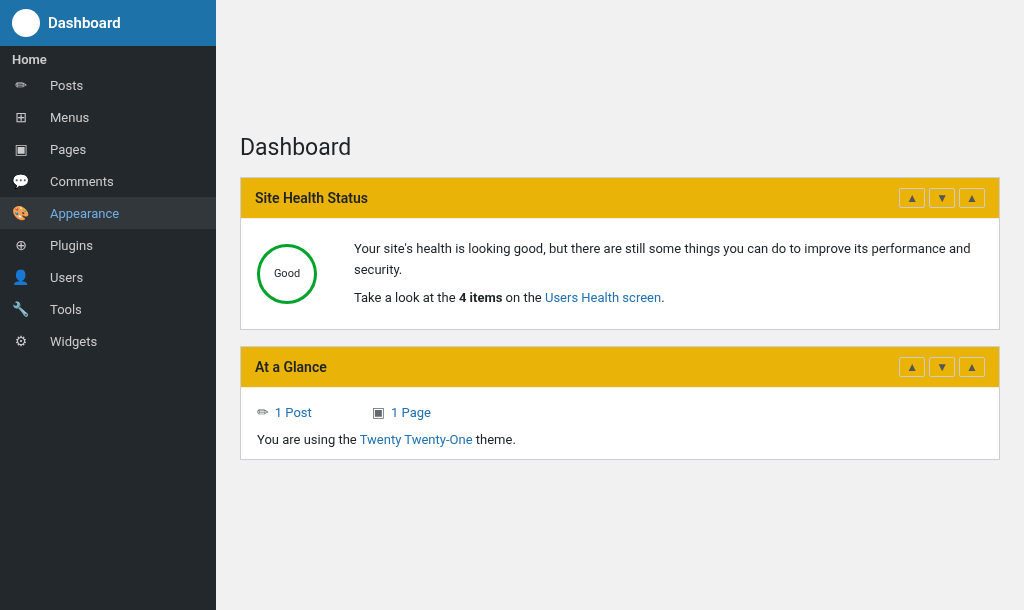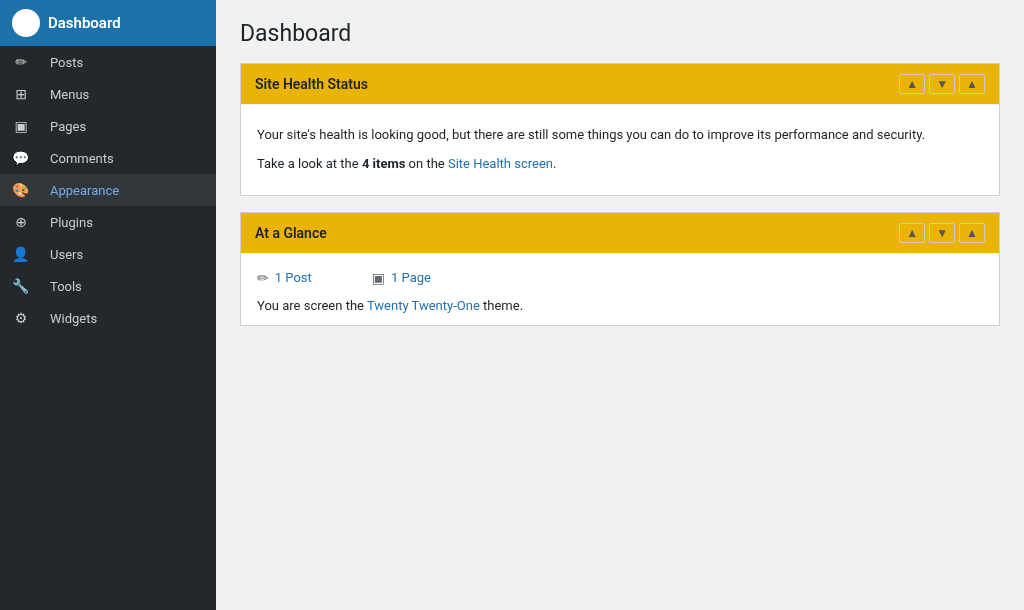--- a/index.html
+++ b/index.html
@@ -168,49 +168,52 @@
       border: 3px solid #00a32a;
       display: flex;
       flex-direction: column;
       align-items: center;
       justify-content: center;
       font-size: 11px;
       color: #1d2327;
       flex-shrink: 0;
     }
 
-    .health-text { flex: 1; font-size: 13px; color: #1d2327; line-height: 1.6; }
+    .health-text { flex: 1; font-size: 13px; color: #1d2327; line-height: 1.6; margin-left: 13px; }
     .health-text strong { font-weight: 700; }
     .health-text a { color: #2271b1; text-decoration: none; }
 
     
     .glance-body { padding: 12px 16px; }
     .glance-row { display: flex; align-items: center; gap: 60px; padding: 4px 0; }
     .glance-item { display: flex; align-items: center; gap: 6px; color: #2271b1; font-size: 13px; cursor: pointer; }
     .glance-icon { font-size: 14px; color: #646970; }
 
     .glance-theme-row { padding: 8px 0 0 0; font-size: 13px; color: #1d2327; }
     .glance-theme-row a { color: #2271b1; text-decoration: none; }
 
     
-    #wrapper { position: relative; display: flex; width: 100%; }
+    #wrapper { position: relative; display: flex; width: 100%; align-items: center; }
   </style>
 </head>
 <body>
 
 <div id="wrapper">
 
   <div id="sidebar">
     <div id="sidebar-header">
       <div class="wp-icon">
         <span>W</span>
       </div>
       <span>Dashboard</span>
     </div>
 
+    <div class="home-item">
+      <span>Home</span>
+    </div>
 
     <div class="sidebar-item">
       <span class="item-icon">✏</span>
       <span class="item-label">Posts</span>
     </div>
 
     <div class="sidebar-item">
       <span class="item-icon">⊞</span>
       <span class="item-label">Menus</span>
     </div>
@@ -258,26 +261,29 @@
     <div class="widget">
       <div class="widget-header">
         <span class="widget-title">Site Health Status</span>
         <div class="widget-controls">
           <button class="widget-btn">▲</button>
           <button class="widget-btn">▼</button>
           <button class="widget-btn">▲</button>
         </div>
       </div>
       <div class="health-body">
+        <div class="health-circle">
+          <span>Good</span>
+        </div>
         <div class="health-text">
           <p>
             <span>Your site's health is looking good, but there are still some things you can do to improve its performance and security.</span>
           </p>
           <p style="margin-top:8px;">
-            <span>Take a look at the </span><strong>4 items</strong><span> on the </span><a href="#">Site Health screen</a><span>.</span>
+            <span>Take a look at the </span><strong>4 items</strong><span> on the </span><a href="#">Users Health screen</a><span>.</span>
           </p>
         </div>
       </div>
     </div>
 
     <div class="widget">
       <div class="widget-header">
         <span class="widget-title">At a Glance</span>
         <div class="widget-controls">
           <button class="widget-btn">▲</button>
@@ -290,18 +296,18 @@
           <div class="glance-item">
             <span class="glance-icon">✏</span>
             <span>1 Post</span>
           </div>
           <div class="glance-item">
             <span class="glance-icon">▣</span>
             <span>1 Page</span>
           </div>
         </div>
         <div class="glance-theme-row">
-          <span>You are screen the </span><a href="#">Twenty Twenty-One</a><span> theme.</span>
+          <span>You are using the </span><a href="#">Twenty Twenty-One</a><span> theme.</span>
         </div>
       </div>
     </div>
   </div>
 </div>
 
 </body></html>

